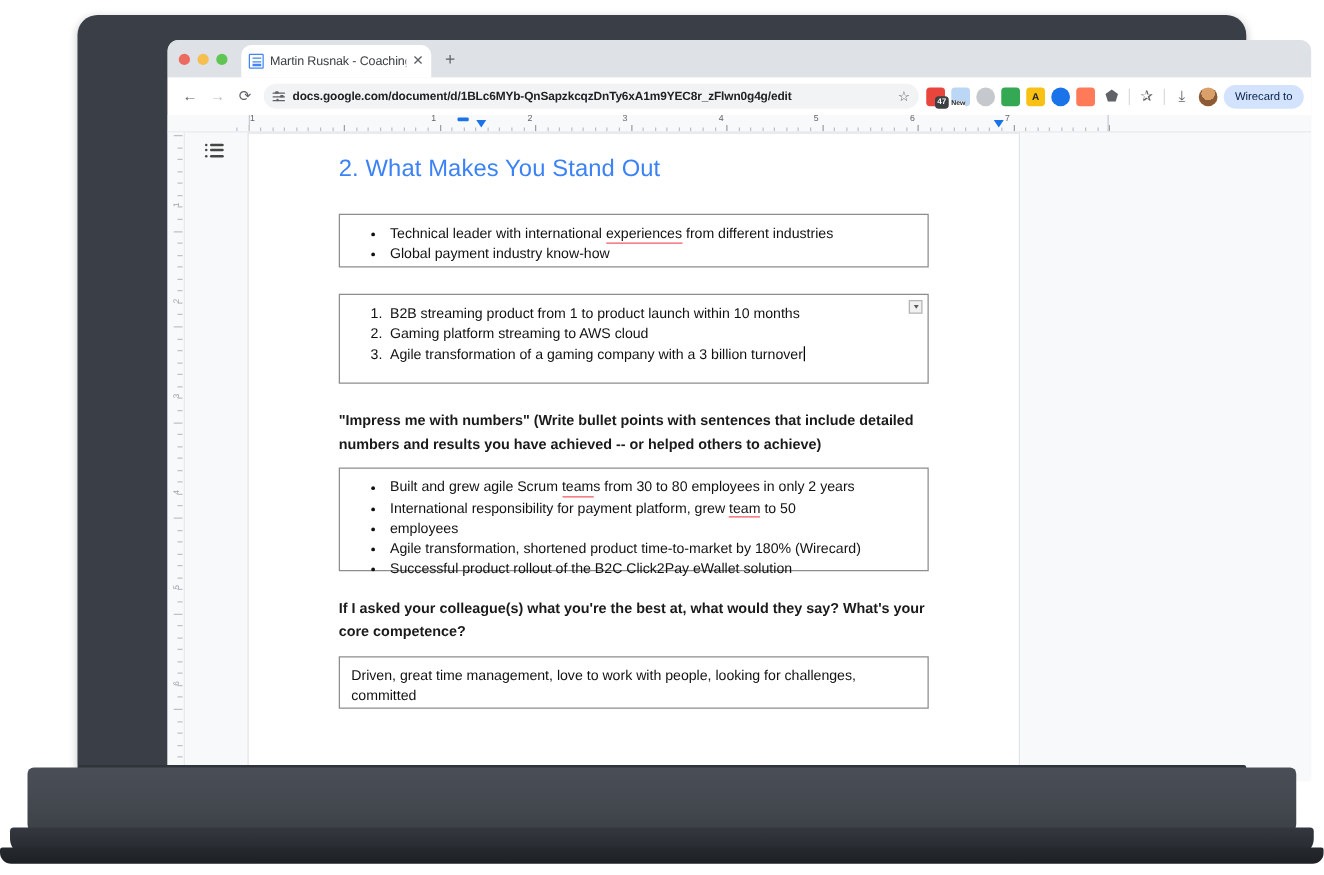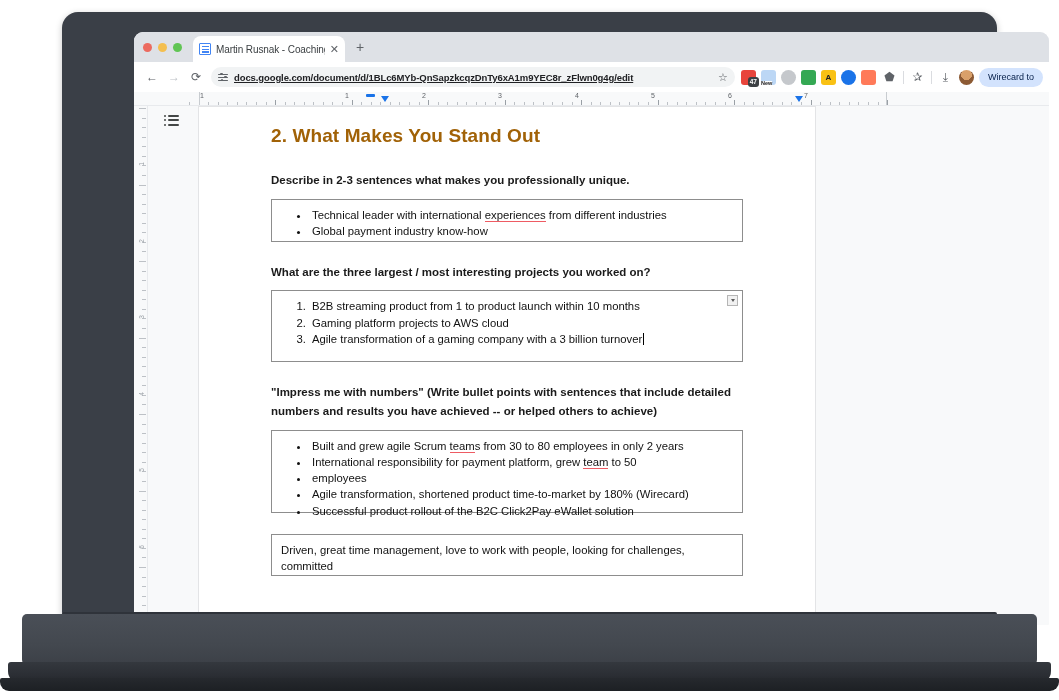--- a/index.html
+++ b/index.html
@@ -193,21 +193,20 @@
   .site-ico b:nth-of-type(3){ left:2.5px; top:6.4px;}
 
   .url {
     font-size: 9.5px;
     color: #202124;
     white-space: nowrap;
     overflow: hidden;
     flex: 1 1 auto;
     font-weight: 600;
     letter-spacing: -0.1px;
-    text-decoration: underline;
   }
   .star-inbox {
     font-size: 11px; color: #5f6368; flex: 0 0 auto; cursor:pointer;
   }
 
   .ext-tray {
     display: flex; align-items: center; gap: 5px;
     flex: 0 0 auto; padding-right: 4px;
   }
   .ext {
@@ -372,22 +371,22 @@
     background: #ffffff;
     box-shadow: 0 0 0 1px #e3e4e6;
   }
   .page-inner {
     padding: 18px 72px 0 72px;
     color: #000;
   }
 
   h1.doc-h {
     font-size: 19px;
-    font-weight: 700;
-    color: #a16207;
+    font-weight: 400;
+    color: #3b82f6;
     letter-spacing: 0.1px;
     margin-bottom: 24px;
   }
   .q {
     font-size: 11.5px;
     font-weight: 700;
     color: #1a1a1a;
     line-height: 1.62;
     margin-bottom: 9px;
   }
@@ -673,46 +672,45 @@
               <i></i>
               <b></b>
               <b></b>
               <b></b>
           </span>
         </div>
 
         <div class="page">
           <div class="page-inner" id="doc-body">
               <h1 class="doc-h">2. What Makes You Stand Out</h1>
-              <div class="q">Describe in 2-3 sentences what makes you professionally unique.</div>
               <div class="answer-box box-h1">
                 <ul>
                   <li>Technical leader with international <span class="misspell">experiences</span> from different industries</li>
                   <li>Global payment industry know-how</li>
                 </ul>
               </div>
-              <div class="q">What are the three largest / most interesting projects you worked on?</div>
               <div class="answer-box box-h2">
                 <ol>
                   <li>B2B streaming product from 1 to product launch within 10 months</li>
-                  <li>Gaming platform projects to AWS cloud</li>
+                  <li>Gaming platform streaming to AWS cloud</li>
                   <li>Agile transformation of a gaming company with a 3 billion turnover<span class="caret"></span></li>
                 </ol>
                 <div class="box-widget"></div>
               </div>
               <div class="q"><span>"Impress me with numbers"</span><span class="reg"> (Write bullet points with sentences that include detailed numbers and results you have achieved -- or helped others to achieve)</span></div>
               <div class="answer-box box-h3">
                 <ul>
                   <li>Built and grew agile Scrum <span class="misspell">team</span>s from 30 to 80 employees in only 2 years</li>
                   <li>International responsibility for payment platform, grew <span class="misspell">team</span> to 50</li>
                   <li>employees</li>
                   <li>Agile transformation, shortened product time-to-market by 180% (Wirecard)</li>
                   <li>Successful product rollout of the B2C Click2Pay eWallet solution</li>
                 </ul>
               </div>
+              <div class="q">If I asked your colleague(s) what you're the best at, what would they say? What's your core competence?</div>
               <div class="answer-box box-h4">
                 <p>Driven, great time management, love to work with people, looking for challenges, committed</p>
               </div>
             </div>
         </div>
       </div>
 
     </div>
   </div>
 

